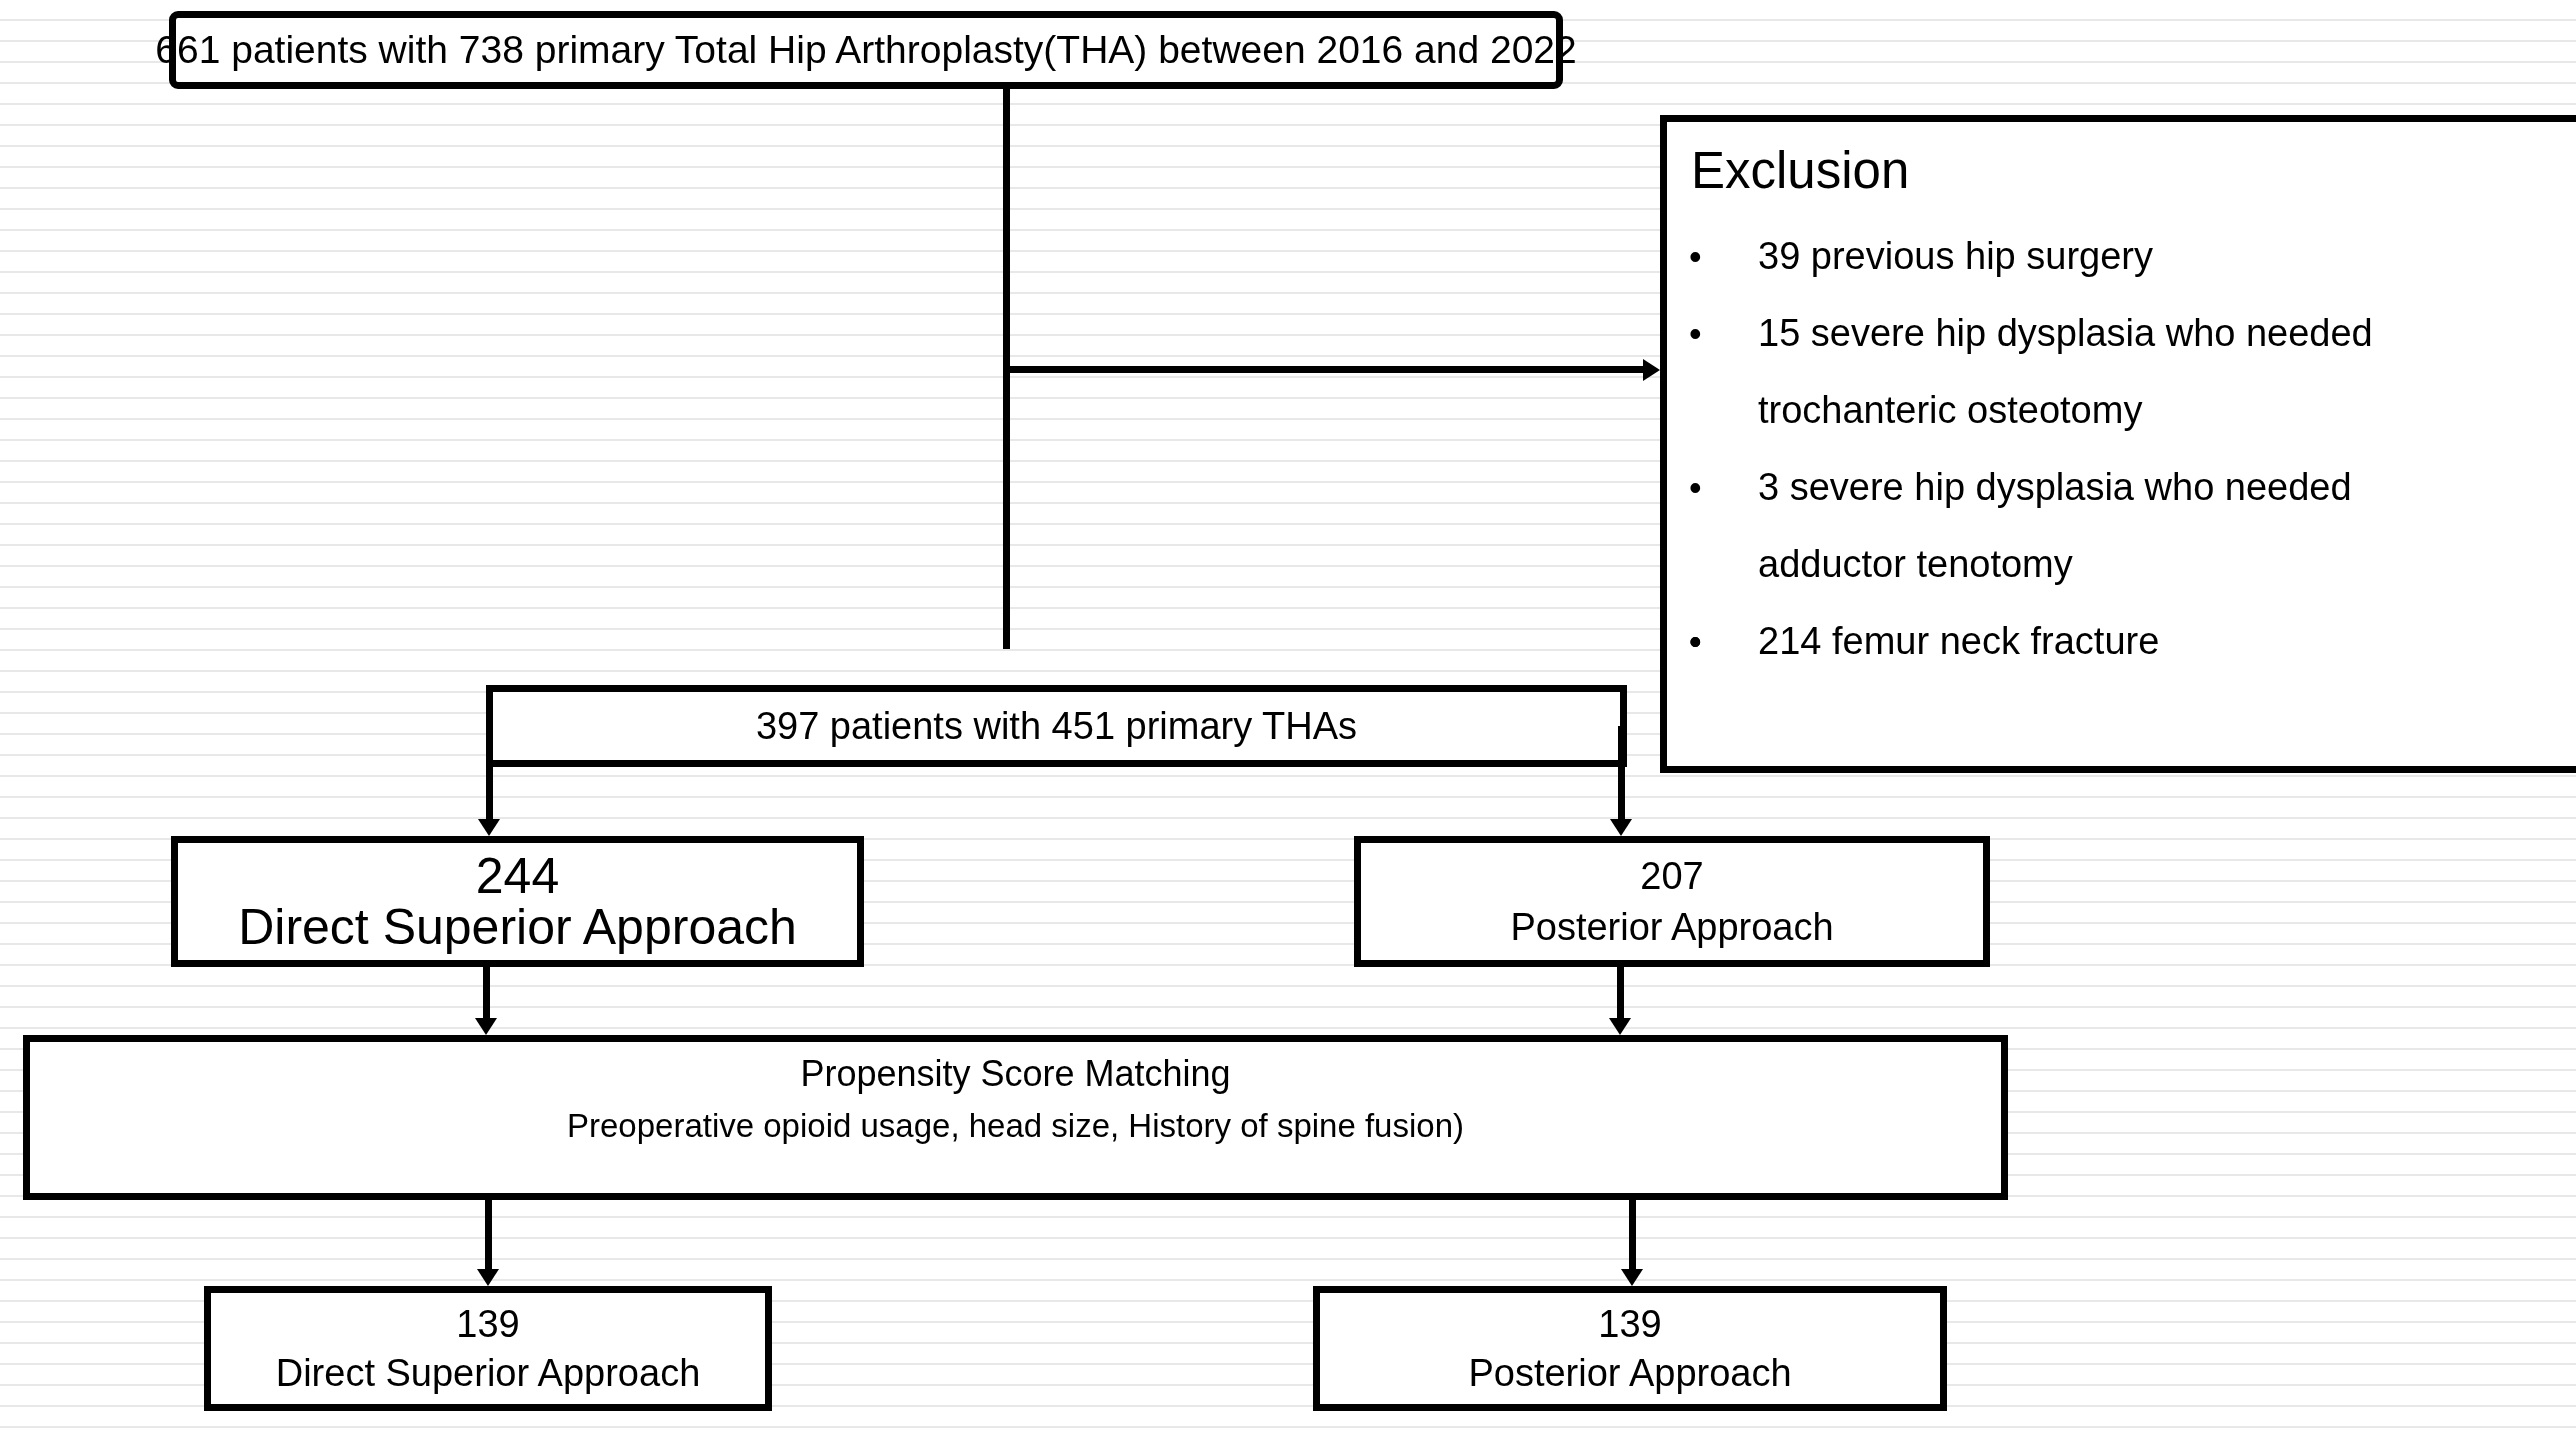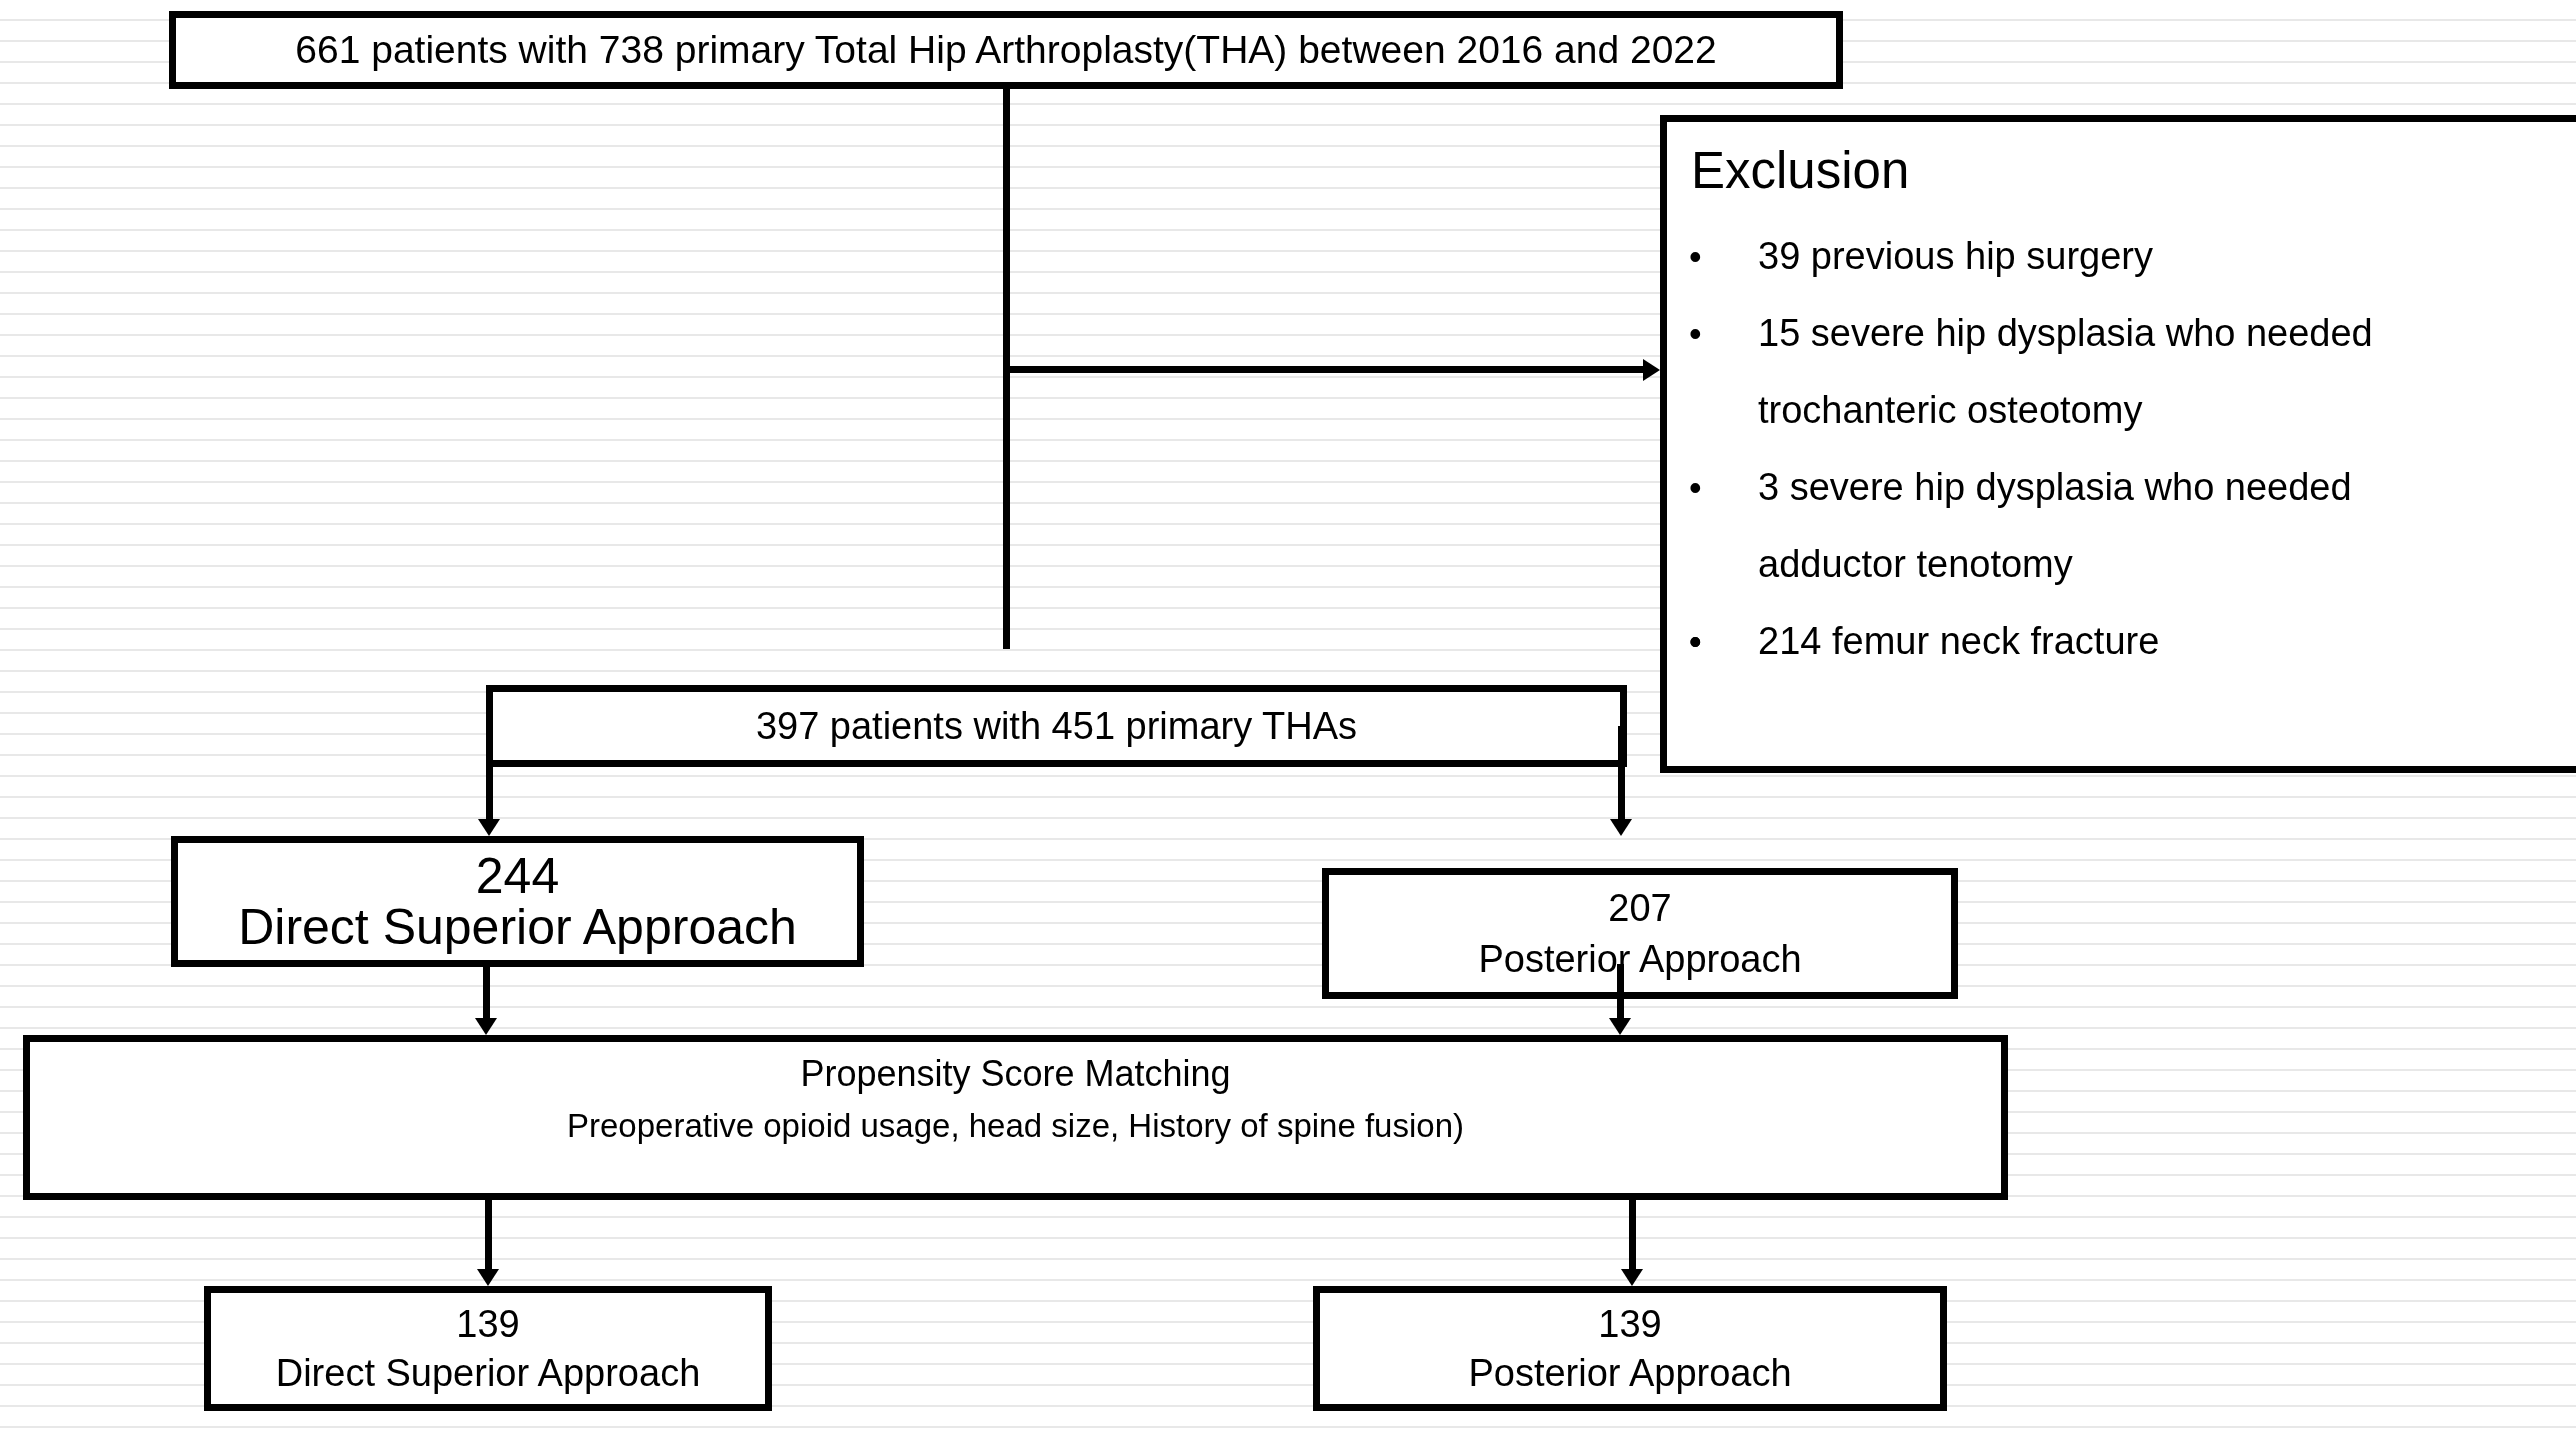--- a/index.html
+++ b/index.html
@@ -41,25 +41,25 @@
     border-top: 17.4px solid #000000;
   }
   .arr-right {
     position: absolute; width: 0; height: 0;
     border-top: 11px solid transparent;
     border-bottom: 11px solid transparent;
     border-left: 17.4px solid #000000;
   }
 
   
-  #topBox   { left: 169px;  top: 11px;   width: 1674px; height: 78px;  font-size: 39px; white-space: nowrap; }
+  #topBox   { left: 169px;  top: 11px;   width: 1394px; height: 78px;  font-size: 39px; white-space: nowrap; border-radius: 9px; }
   #exclBox  { left: 1660px; top: 115px;  width: 1051px; height: 658px; padding: 12.6px 16px 0 0; }
   #midBox   { left: 486px;  top: 685px;  width: 1141px; height: 82px; font-size: 38px; white-space: nowrap; }
   #dsaBox   { left: 171px;  top: 836px; width: 693px;  height: 131px; font-size: 50px; line-height: 51px; }
-  #paBox    { left: 1322px; top: 836px; width: 636px;  height: 131px; font-size: 38px; line-height: 51px; margin-top: 32px; }
+  #paBox    { left: 1354px; top: 836px; width: 636px;  height: 131px; font-size: 38px; line-height: 51px; }
   #psmBox   { left: 23px;   top: 1035px; width: 1985px; height: 165px; padding-top: 4.7px; }
   #dsa139Box{ left: 204px;  top: 1286px; width: 568px;  height: 125px; font-size: 38px; line-height: 49px; }
   #pa139Box { left: 1313px; top: 1286px; width: 634px;  height: 125px; font-size: 38px; line-height: 49px; }
 
   
   #exclBox h2 {
     margin: 4.7px 0 16px 24px;
     font-size: 51px;
     font-weight: 400;
     line-height: 63px;

